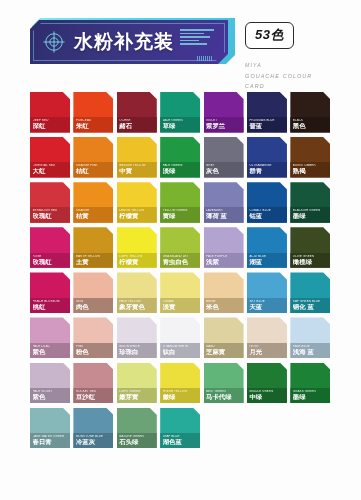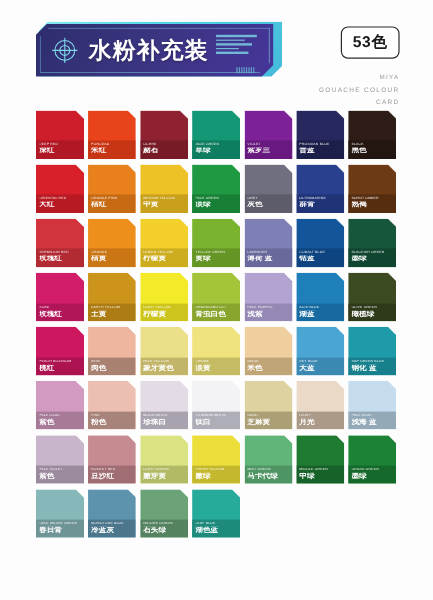--- a/index.html
+++ b/index.html
@@ -84,22 +84,23 @@
   .deco-dots {
     position: absolute;
     right: 16px; bottom: 3px;
     display: flex; gap: 1px;
   }
   .deco-dots span {
     width: 1px; height: 5px; background: #6fcde0; opacity: .7;
   }
 
   .header-right {
-    text-align: right;
+    text-align: left;
     padding-top: 4px;
+    font-style: italic;
   }
   .count-badge {
     display: inline-block;
     border: 1.4px solid #2b2b2b;
     border-radius: 6px;
     padding: 3px 9px 4px;
     font-size: 13px;
     font-weight: bold;
     color: #1a1a1a;
     background: #fff;

